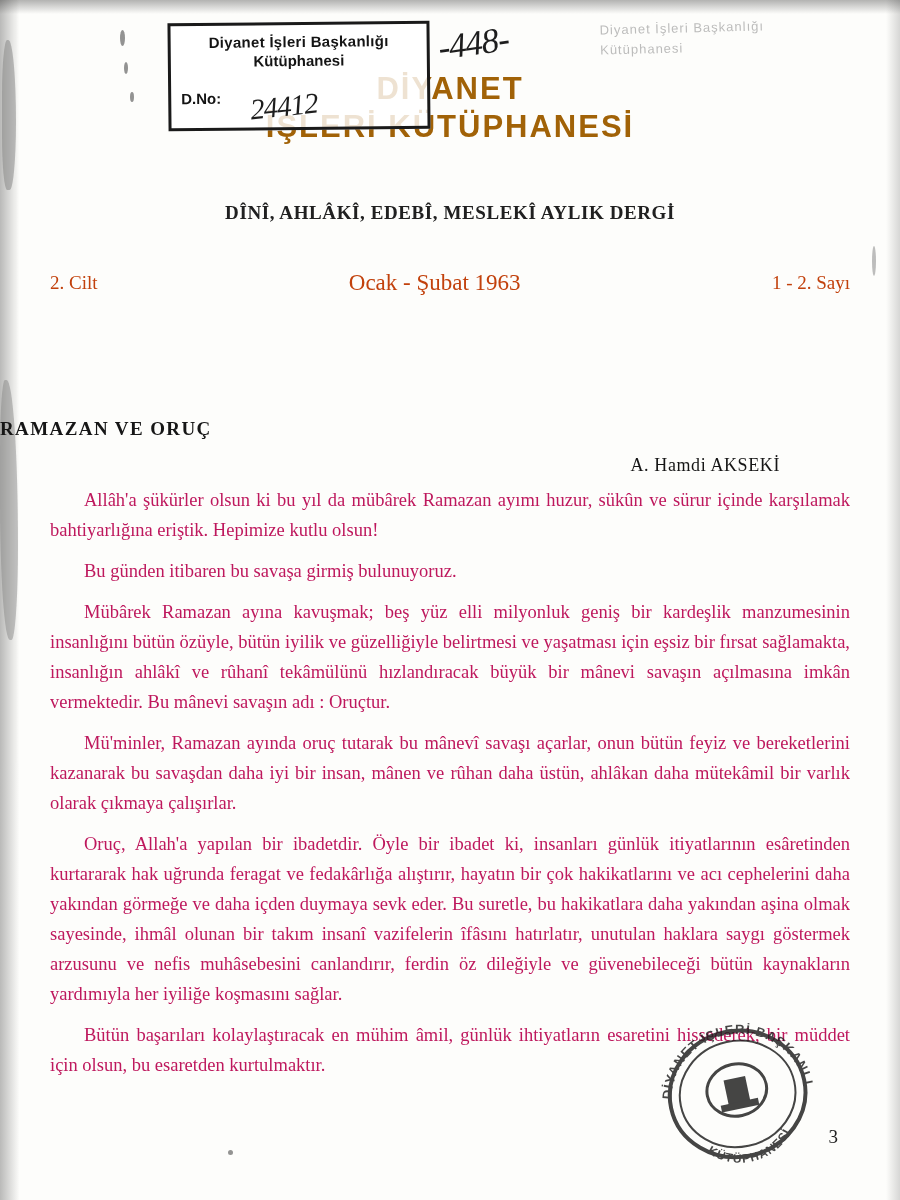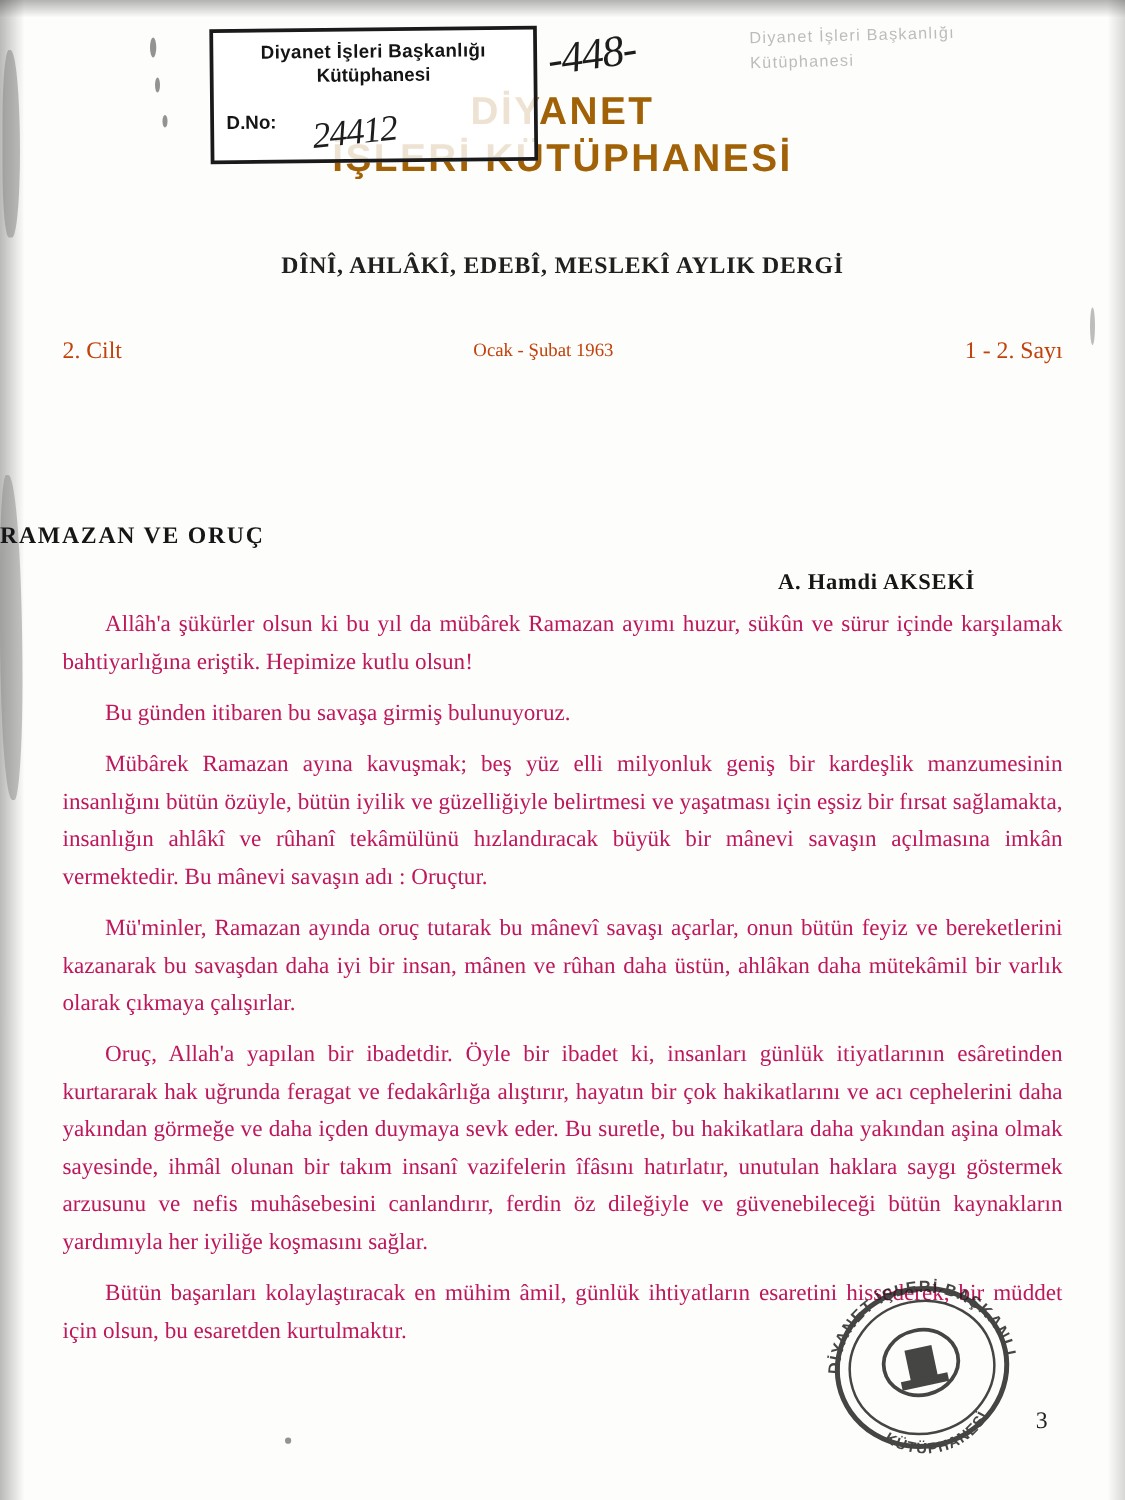--- a/index.html
+++ b/index.html
@@ -167,21 +167,21 @@
     left: 50px; top: 236px;
     width: 800px;
     display: flex;
     justify-content: space-between;
     align-items: center;
     font-family: "Liberation Serif", serif;
     font-size: 19px;
     color: #c2410c;
     margin-top: 34px;
   }
-  .issue-row .mid { font-size: 15px; }
+  .issue-row .mid { font-size: 23px; }
 
   
   .basmala {
     position: absolute;
     left: 0; top: 312px;
     width: 900px;
     text-align: center;
     font-size: 40px;
     color: #1c1c1c;
     direction: rtl;
@@ -199,21 +199,21 @@
     font-family: "Liberation Serif", serif;
     font-weight: bold;
     font-size: 19px;
     letter-spacing: 1.4px;
     color: #161616;
   }
   .byline {
     position: absolute;
     right: 120px; top: 455px;
     font-family: "Liberation Serif", serif;
-    font-weight: bold;
+    font-weight: normal;
     font-size: 18px;
     letter-spacing: .6px;
     color: #161616;
   }
 
   
   .body-text {
     position: absolute;
     left: 50px; top: 485px;
     width: 800px;

